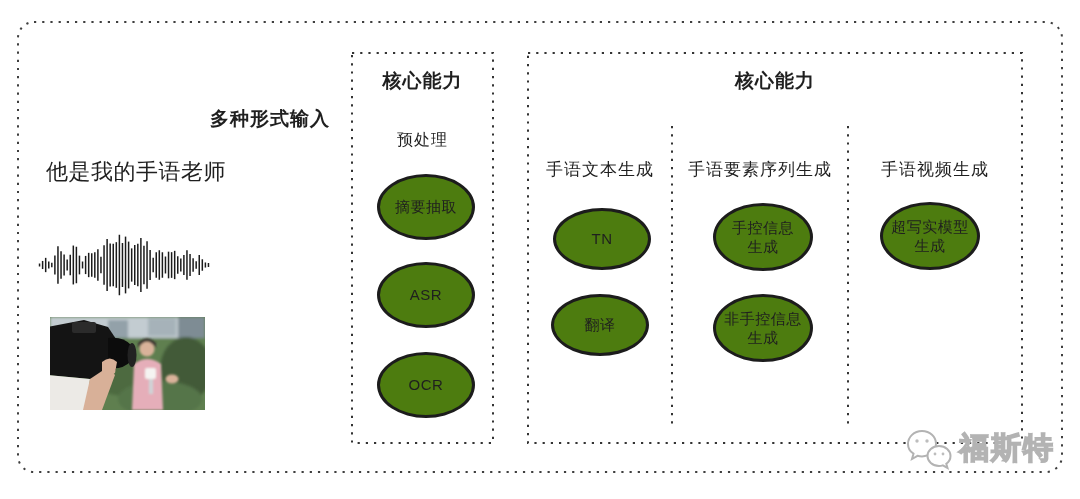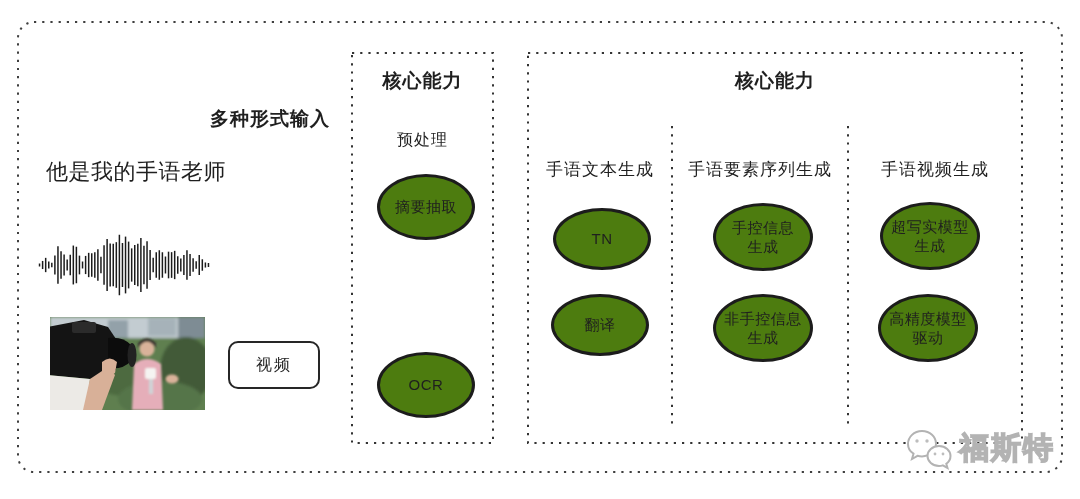--- a/index.html
+++ b/index.html
@@ -150,29 +150,29 @@
           <path d="M58 21 q15 -2 23 7 l0 16 q-8 9 -23 7 z" fill="#0c0c0c"></path>
           <ellipse cx="82" cy="38" rx="4.5" ry="12" fill="#222222"></ellipse>
           <path d="M-2 58 L40 62 L36 93 L-2 93 Z" fill="#eceae6"></path>
           <path d="M40 62 L58 50 L65 58 L52 93 L33 93 Z" fill="#d8b098"></path>
           <path d="M52 45 q8 -7 15 0 l-2 11 q-7 5 -13 0 z" fill="#d8b098"></path>
         </g>
       </g>
     </svg>
   </div>
 
-  <div class="abs type-box" style="left:228px;top:341px;">
-    <span>视频</span>
-  </div>
 
   <div class="abs section-title" style="left:352px;top:68px;width:141px;">核心能力</div>
   <div class="abs sub-title" style="left:352px;top:130px;width:141px;">预处理</div>
 
   <div class="abs node" style="left:377px;top:174px;width:92px;height:60px;">
     <span class="node-label">摘要抽取</span>
+  </div>
+  <div class="abs node" style="left:377px;top:262px;width:92px;height:60px;">
+    <span class="node-label">ASR</span>
   </div>
   <div class="abs node" style="left:377px;top:352px;width:92px;height:60px;">
     <span class="node-label">OCR</span>
   </div>
 
   <div class="abs section-title" style="left:528px;top:68px;width:494px;">核心能力</div>
 
   <div class="abs col-header" style="left:528px;top:158px;width:144px;">手语文本生成</div>
   <div class="abs col-header" style="left:672px;top:158px;width:176px;">手语要素序列生成</div>
   <div class="abs col-header" style="left:848px;top:158px;width:174px;">手语视频生成</div>
@@ -189,24 +189,20 @@
 生成</span>
   </div>
   <div class="abs node" style="left:713px;top:294px;width:94px;height:62px;">
     <span class="node-label">非手控信息
 生成</span>
   </div>
 
   <div class="abs node" style="left:880px;top:202px;width:94px;height:62px;">
     <span class="node-label">超写实模型
 生成</span>
-  </div>
-  <div class="abs node" style="left:878px;top:294px;width:94px;height:62px;">
-    <span class="node-label">高精度模型
-驱动</span>
   </div>
 
   <div class="abs watermark" style="left:905px;top:428px;">
     <svg width="48" height="46" viewBox="0 0 48 46">
       <g fill="#ffffff" stroke="#b3b3b3" stroke-width="2">
         <path d="M17 3 C9 3 3 9 3 16 c0 4 2 7.5 5.5 9.7 L7 31 l5.5 -3.2 c1.5 .4 3 .6 4.5 .6 8 0 14 -6 14 -12.7 C31 9 25 3 17 3 Z"></path>
         <path d="M34 18 c-6.5 0 -11.5 4.5 -11.5 10 0 5.5 5 10 11.5 10 1.3 0 2.6 -.2 3.8 -.6 L42.5 40 l-1.2 -4.3 C44 33.8 45.5 31 45.5 28 45.5 22.5 40.5 18 34 18 Z"></path>
       </g>
       <g fill="#bdbdbd">
         <circle cx="12" cy="13" r="1.7"></circle>

